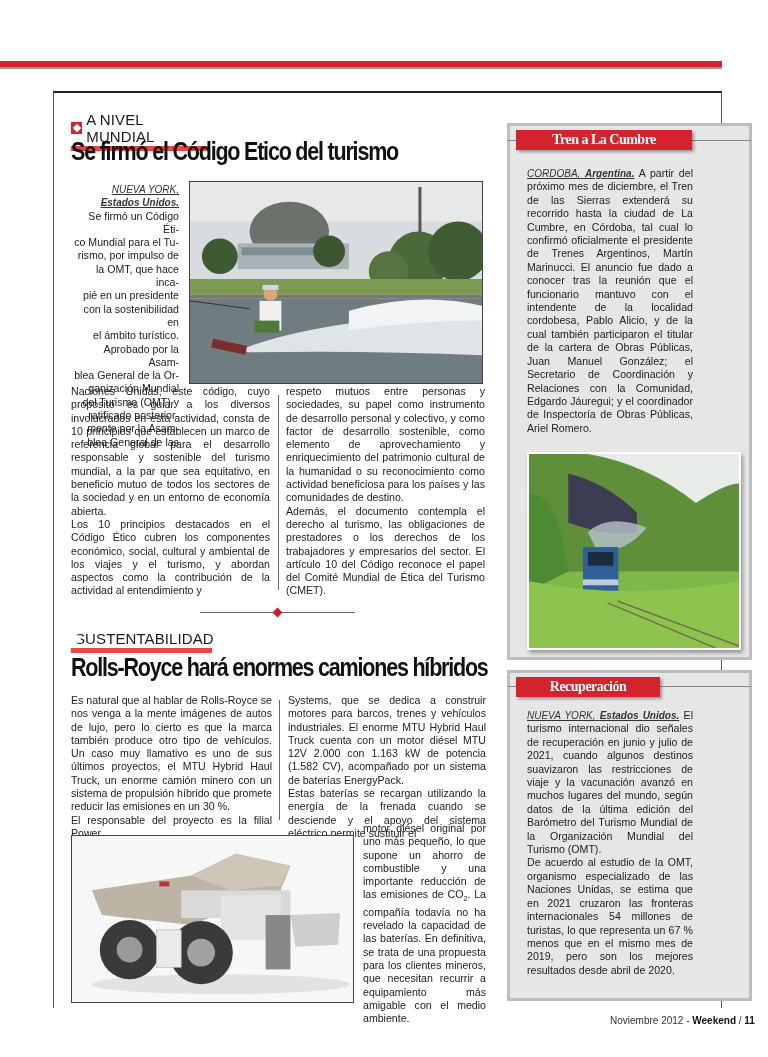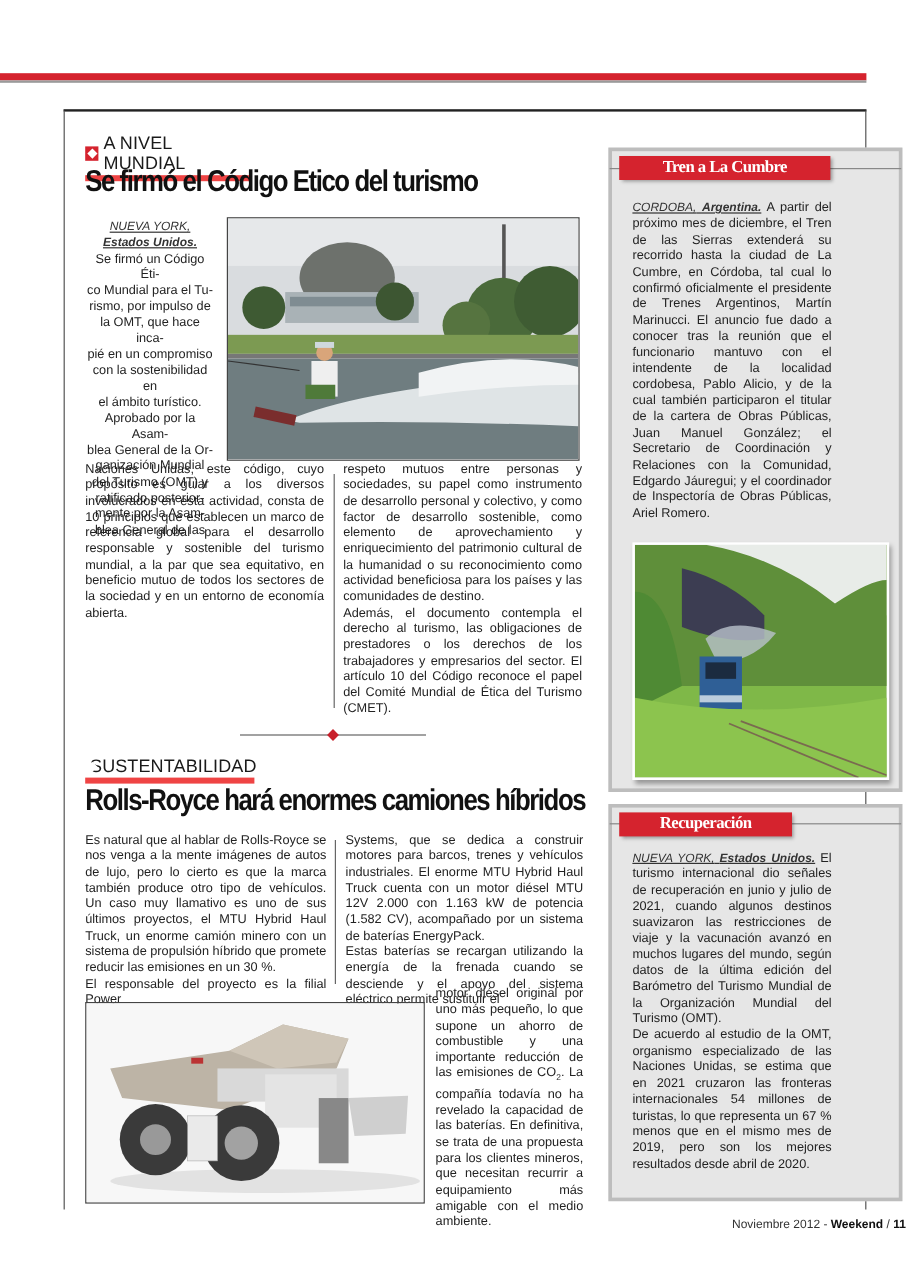--- a/index.html
+++ b/index.html
@@ -52,28 +52,28 @@
 <div class="top-bar"></div>
 <div class="top-bar-shadow"></div>
 <div class="frame"></div>
 
 <div class="section-tag" style="left:71px; top:111px; width:137px;">
   <span class="tag-icon"></span>
   <span>A NIVEL MUNDIAL</span>
 </div>
 <div class="headline" style="left:71px; top:137px;">Se firmó el Código Etico del turismo</div>
 
-<div class="body-text" style="left:71px; top:183px; width:108px; text-align:center;">
+<div class="body-text" style="left:71px; top:183px; width:108px; text-align:right;">
   <div class="dateline"><span>NUEVA YORK,</span> <b>Estados Unidos.</b></div>
   <div id="lead-lines">
       <div>Se firmó un Código Éti-</div>
       <div>co Mundial para el Tu-</div>
       <div>rismo, por impulso de</div>
       <div>la OMT, que hace inca-</div>
-      <div>pié en un compromiso</div>
+      <div>pié en un presidente</div>
       <div>con la sostenibilidad en</div>
       <div>el ámbito turístico.</div>
       <div>Aprobado por la Asam-</div>
       <div>blea General de la Or-</div>
       <div>ganización Mundial</div>
       <div>del Turismo (OMT) y</div>
       <div>ratificado posterior-</div>
       <div>mente por la Asam-</div>
       <div>blea General de las</div>
     </div>
@@ -101,20 +101,21 @@
     <rect x="65" y="140" width="25" height="12" fill="#4f7a3a"></rect>
     <circle cx="81" cy="113" r="7" fill="#d9a57a"></circle>
     <rect x="73" y="104" width="16" height="5" fill="#cfd8dd"></rect>
     <line x1="60" y1="128" x2="0" y2="120" stroke="#333" stroke-width="1"></line>
     <rect x="22" y="162" width="35" height="9" fill="#7a2d2d" transform="rotate(12 40 166)"></rect>
   </svg>
 </div>
 
 <div class="body-text" style="left:71px; top:385px; width:199px;">
   <p>Naciones Unidas, este código, cuyo propósito es guiar a los diversos involucrados en esta actividad, consta de 10 principios que establecen un marco de referencia global para el desarrollo responsable y sostenible del turismo mundial, a la par que sea equitativo, en beneficio mutuo de todos los sectores de la sociedad y en un entorno de economía abierta.</p>
+  <p>Los 10 principios destacados en el Código Ético cubren los componentes económico, social, cultural y ambiental de los viajes y el turismo, y abordan aspectos como la contribución de la actividad al entendimiento y</p>
 </div>
 <div class="col-rule" style="left:278px; top:395px; height:195px;"></div>
 <div class="body-text" style="left:286px; top:385px; width:199px;">
   <p>respeto mutuos entre personas y sociedades, su papel como instrumento de desarrollo personal y colectivo, y como factor de desarrollo sostenible, como elemento de aprovechamiento y enriquecimiento del patrimonio cultural de la humanidad o su reconocimiento como actividad beneficiosa para los países y las comunidades de destino.</p>
   <p>Además, el documento contempla el derecho al turismo, las obligaciones de prestadores o los derechos de los trabajadores y empresarios del sector. El artículo 10 del Código reconoce el papel del Comité Mundial de Ética del Turismo (CMET).</p>
 </div>
 
 <div class="divider"></div>
 <div class="divider-dot"></div>
 

